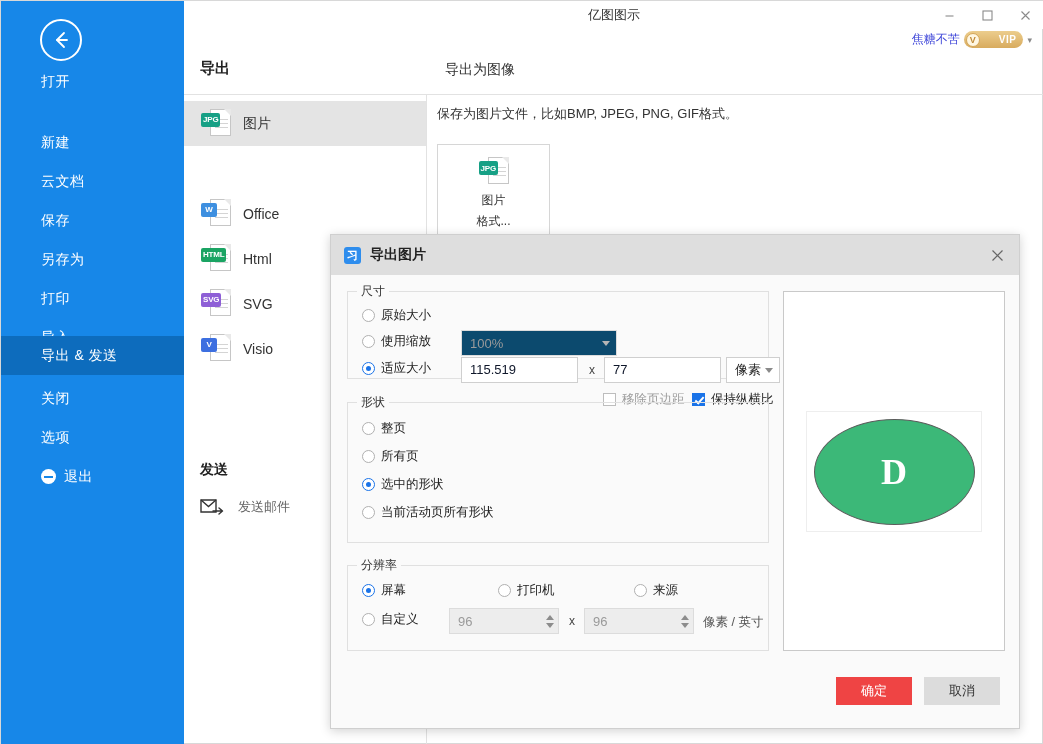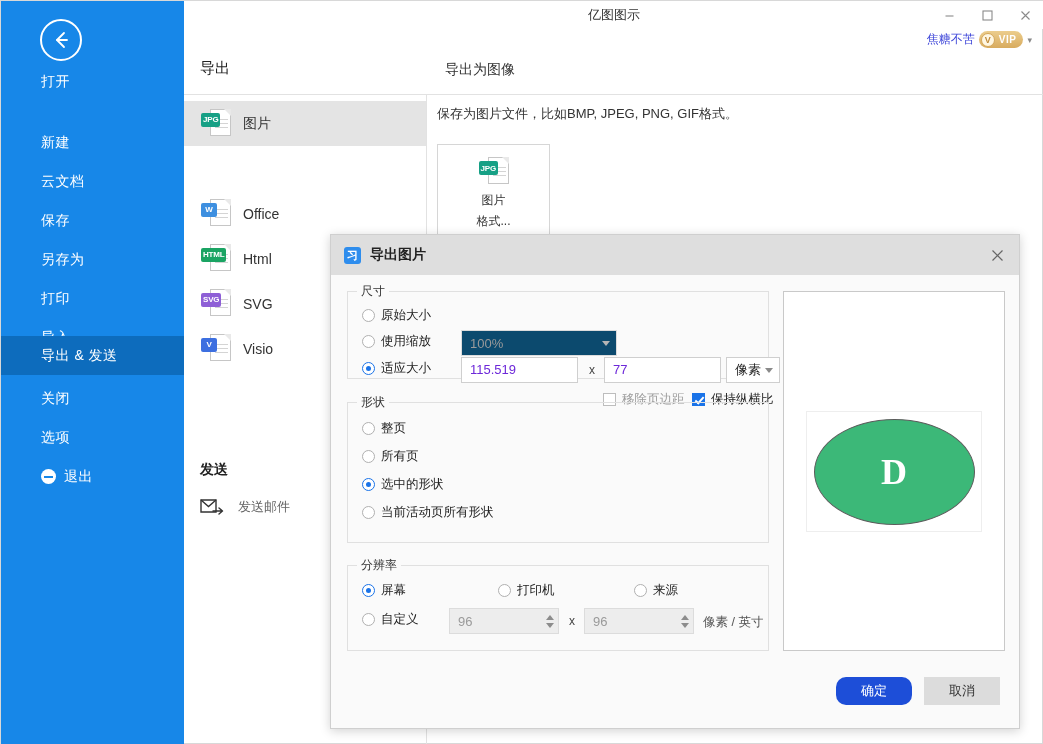--- a/index.html
+++ b/index.html
@@ -89,27 +89,27 @@
     border-radius: 9px; height: 17px; padding: 0 7px 0 2px;
     cursor:pointer;
   }
   .vip-v {
     width: 14px; height: 14px; border-radius: 50%;
     background: #fff7e2; border: 1px solid #d4a75a;
     color:#c08b3a; font-size: 9px; font-weight: bold;
     display:flex; align-items:center; justify-content:center;
     margin-right: 4px;
   }
-  #vip-badge .vip-text { color:#ffffff; font-size:10px; font-weight:bold; letter-spacing:.5px; }
+  #vip-badge .vip-text { color:#ffffff; font-size:10px; font-weight:bold; letter-spacing:.5px;margin-left:15px; }
   #vip-caret { color:#8a8a8a; font-size:9px; cursor:pointer; }
 
   
   #export-heading {
     position: absolute; left: 199px; top: 58px;
-    font-size: 15px; font-weight: normal; color: #222;
+    font-size: 15px; font-weight: bold; color: #222;
   }
   #export-image-heading {
     position: absolute; left: 444px; top: 60px;
     font-size: 14px; color: #333;
   }
   #head-rule {
     position: absolute; left: 183px; top: 93px;
     width: 860px; height: 1px; background: #e2e2e2;
   }
   #col-divider {
@@ -215,21 +215,21 @@
   }
   .radio.on { border-color:#1a73e8; }
   .radio.on:after {
     content:''; position:absolute; left:3px; top:3px;
     width:5px; height:5px; border-radius:50%; background:#1a73e8;
   }
   .radio-lbl { font-size:12.5px; color:#222; margin-left:6px; white-space:nowrap; }
 
   .txtinput {
     position:absolute; border:1px solid #cfcfcf; background:#fff;
-    font-size:13px; color:#6d28d9; padding:0 8px; line-height:24px; height:26px;
+    font-size:13px; color:#0f172a; padding:0 8px; line-height:24px; height:26px;
   }
   .xmark { position:absolute; font-size:12px; color:#444; }
   .dropdown {
     position:absolute; border:1px solid #cfcfcf; background:#fff; height:26px;
     display:flex; align-items:center; justify-content:space-between;
     padding:0 6px 0 8px; font-size:13px; color:#222; cursor:pointer;
   }
   .dropdown.disabled { background:#0c4a6e; border-color:#dcdcdc; color:#9a9a9a;gap:48px; }
   .caret { width:0;height:0;border-left:4px solid transparent;border-right:4px solid transparent;border-top:5px solid #8a8a8a; }
   .caret.dim { border-top-color:#b5b5b5; }
@@ -274,21 +274,21 @@
     color:#ffffff; font-size:36px; font-weight:bold;
     font-family:"Liberation Serif", serif;
   }
 
   .dlg-btn {
     position:absolute; height:28px; width:76px;
     display:flex; align-items:center; justify-content:center;
     font-size:13px; cursor:pointer; border:none;
     font-family:"Liberation Sans", sans-serif;
   }
-  #btn-ok { left:505px; top:442px; background:#1d4ed8; color:#ffffff;border-radius:10px; }
+  #btn-ok { left:505px; top:442px; background:#ef4444; color:#ffffff; }
   #btn-cancel { left:593px; top:442px; background:#dcdcdc; color:#333333; }
 </style>
 </head>
 <body>
 
 <div id="app">
 
   <div id="sidebar">
     <div class="back-circle">
       <svg width="22" height="22" viewBox="0 0 22 22">

